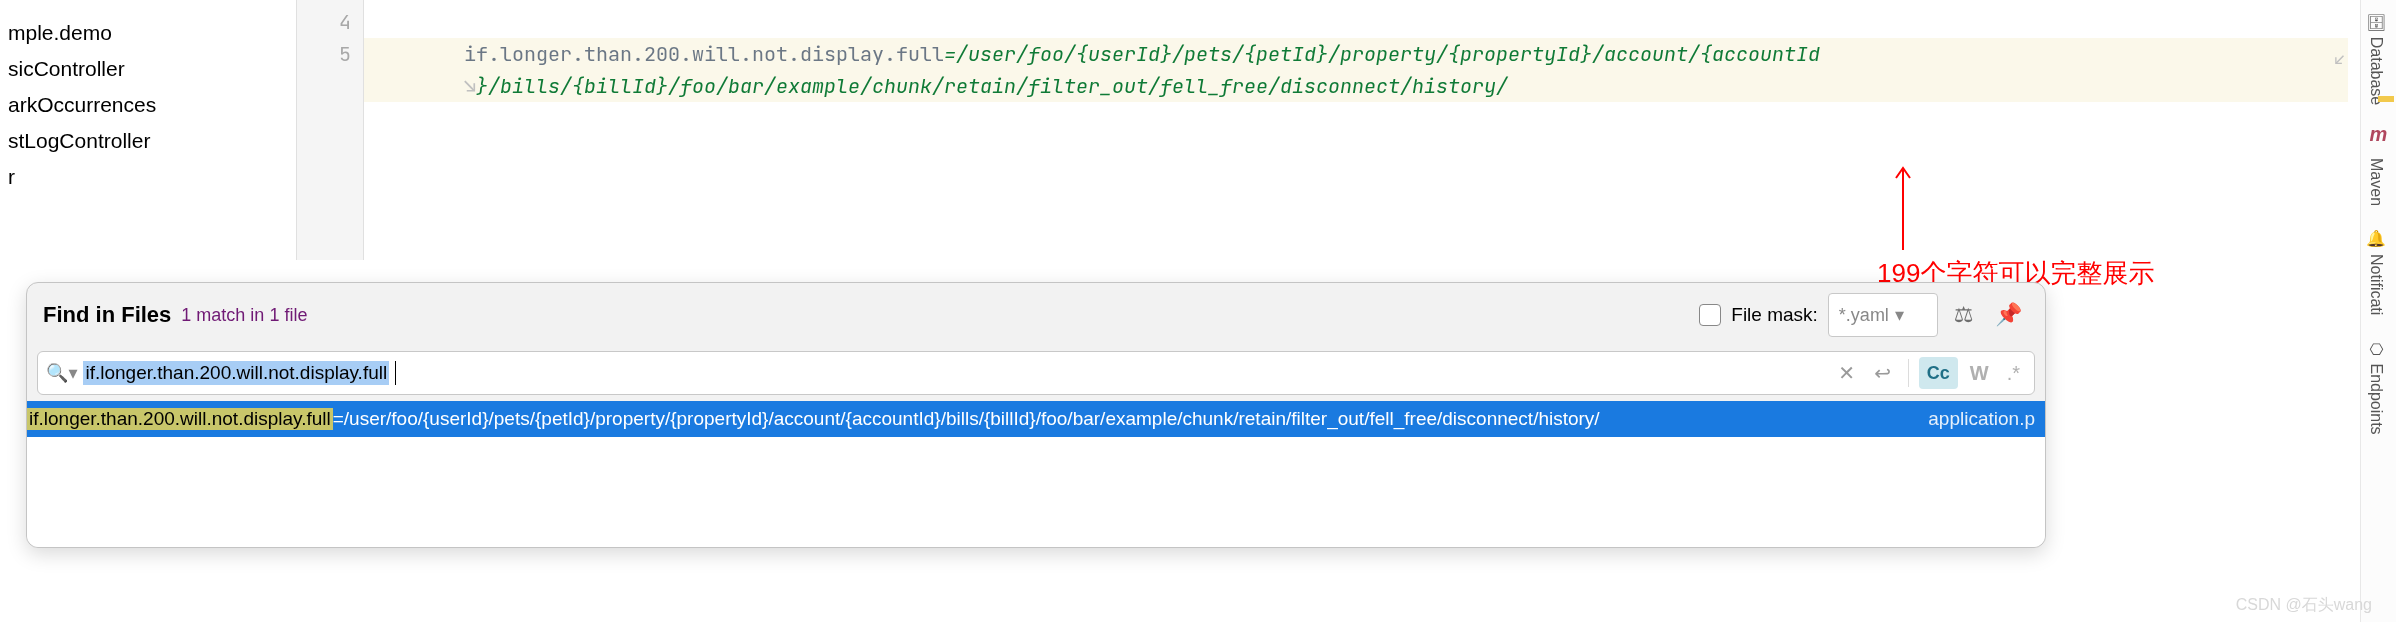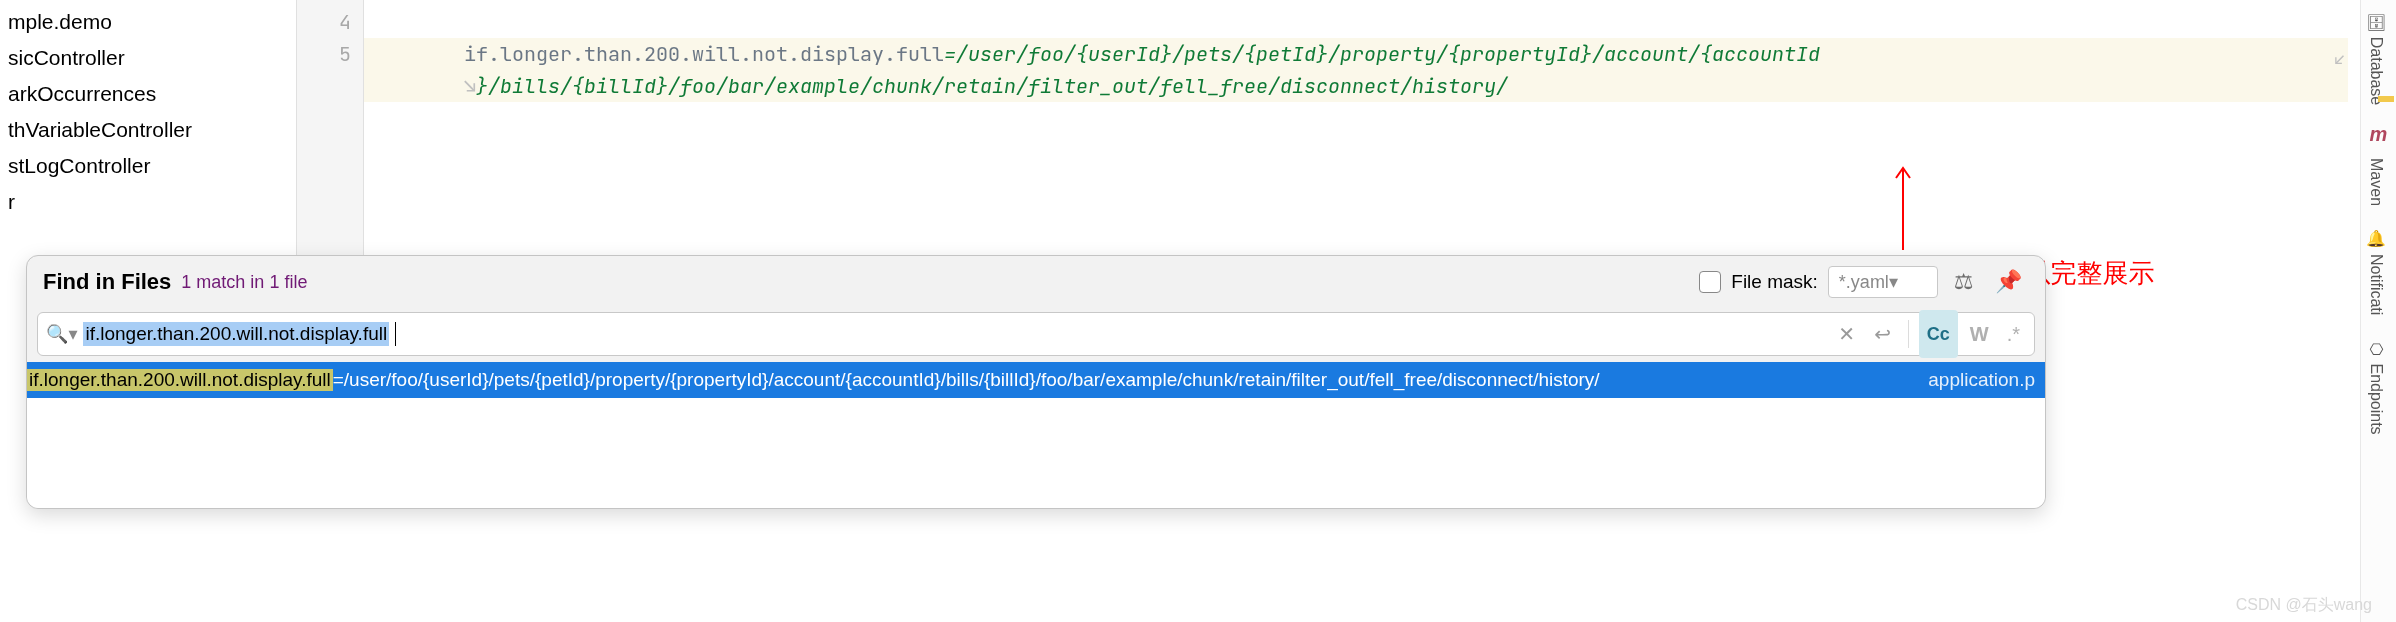--- a/index.html
+++ b/index.html
@@ -11,21 +11,21 @@
       width: 2396px;
       height: 622px;
       position: relative;
       overflow: hidden;
     }
     .left-tree {
       position: absolute;
       left: 0;
       top: 0;
       width: 290px;
-      padding: 4px 0 0 8px;
+      padding: 15px 0 0 8px;
       font-size: 21px;
       color: #000;
     }
     .left-tree .item { padding: 6px 0; white-space: nowrap; }
     .gutter {
       position: absolute;
       left: 296px; top: 0;
       width: 68px; height: 260px;
       background: #f5f5f5;
       border-right: 1px solid #e0e0e0;
@@ -74,21 +74,21 @@
 
     .annot-arrow { position: absolute; left: 1893px; top: 160px; }
     .annot-text {
       position: absolute; left: 1877px; top: 256px;
       color: #ff0000; font-size: 26px;
       white-space: nowrap;
     }
 
     .find-dialog {
       position: absolute;
-      left: 26px; top: 255px;
+      left: 26px; top: 282px;
       width: 2020px;
       background: #f2f2f2;
       border: 1px solid #c4c4c4;
       border-radius: 12px;
       box-shadow: 0 6px 20px rgba(0,0,0,0.15);
       z-index: 10;
     }
     .find-header {
       display: flex;
       align-items: center;
@@ -100,22 +100,22 @@
     .find-header .spacer { flex: 1; }
     .mask-chk {
       width: 22px; height: 22px;
       border: 1.5px solid #888; border-radius: 4px;
       background: #fff;
     }
     .mask-label { font-size: 19px; color: #000; }
     .mask-combo {
       display: flex; align-items: center;
       background: #fff; border: 1px solid #c8c8c8;
-      border-radius: 4px; height: 32px;
-      padding: 0 0 0 10px; 
+      border-radius: 4px; height: 44px;
+      padding: 0 0 0 10px; gap: 6px;
       color: #888; font-size: 18px;
       min-width: 110px;
     }
     .hdr-ico { color: #6e6e6e; padding: 0 6px; font-size: 22px; }
 
     .search-row {
       padding: 6px 10px;
     }
     .search-field {
       display: flex; align-items: center;
@@ -137,21 +137,21 @@
     .caret { border-right: 1px solid #000; height: 24px; }
     .search-field .grow { flex: 1; }
     .sf-ico {
       color: #9a9a9a; padding: 0 6px; font-size: 20px;
       display: inline-flex; align-items: center; justify-content: center;
       height: 30px; min-width: 30px;
     }
     .divider-v { width:1px; height:28px; background:#dcdcdc; margin:0 4px; }
     .cc-btn {
       background: #cfe8ee; color: #1f6f86;
-      border-radius: 4px; height: 48px;
+      border-radius: 4px; height: 32px;
       padding: 0 8px; font-weight: 600; font-size: 18px;
       display:inline-flex; align-items:center;
     }
     .w-btn { color: #b0b0b0; font-weight: 700; padding: 0 6px; font-size: 20px; }
     .rx-btn { color: #b0b0b0; padding: 0 6px; font-size: 20px; }
 
     .scope-row {
       display: flex; gap: 22px;
       padding: 10px 16px 14px 16px;
       font-size: 19px;
@@ -185,21 +185,20 @@
     }
     svg.arrow { stroke: #ff0000; stroke-width: 2; fill: none; }
   </style>
 </head>
 <body>
 
 <div class="left-tree">
   <div class="item">mple.demo</div>
   <div class="item">sicController</div>
   <div class="item">arkOccurrences</div>
-  <div class="item">thVariableController</div>
   <div class="item">stLogController</div>
   <div class="item">r</div>
 </div>
 
 <div class="gutter">
   <div class="ln">4</div>
   <div class="ln">5</div>
 </div>
 
 <div class="editor">

